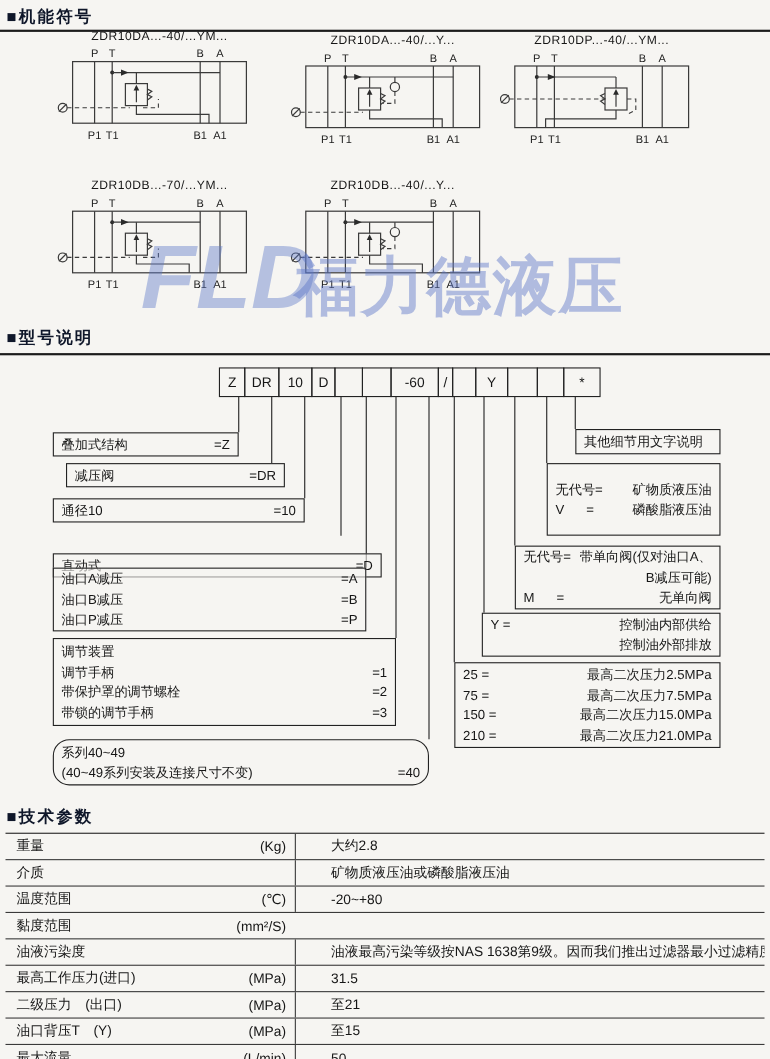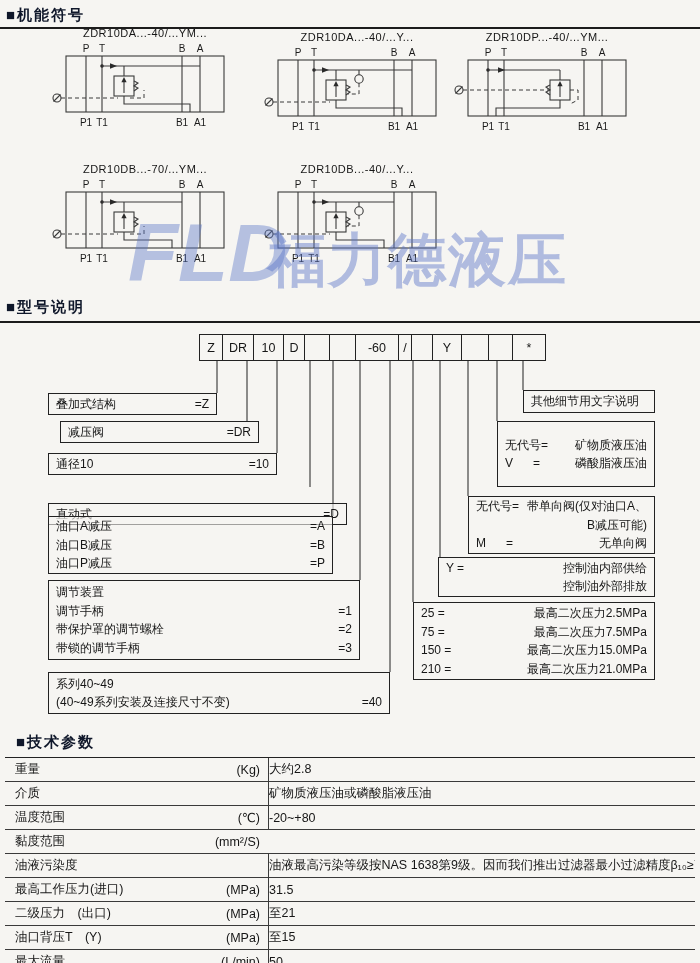--- a/index.html
+++ b/index.html
@@ -23,21 +23,21 @@
   .mbox{position:absolute;box-sizing:border-box;border:1.3px solid #222;padding:1px 7px;
         display:flex;flex-direction:column;justify-content:center;font-size:12px;background:rgba(246,245,242,.6);}
   .mrow{display:flex;justify-content:space-between;line-height:18.5px;white-space:pre;}
   .mrow .mv{margin-left:8px;}
   .mbox.center1 .mrow{justify-content:flex-start;}
   
   .ttable{position:absolute;left:5px;top:24px;width:690px;border-top:1.6px solid #222;}
   .trow{display:flex;align-items:stretch;height:23px;border-bottom:1.2px solid #3a3a3a;}
   .tname{box-sizing:border-box;width:155px;padding-left:10px;font-size:12.5px;display:flex;align-items:center;white-space:pre;}
   .tunit{box-sizing:border-box;width:100px;margin-right:8px;font-size:12.5px;display:flex;align-items:center;justify-content:flex-end;}
-  .tval{flex:1;border-left:1.2px solid #3a3a3a;padding-left:0;font-size:12.5px;display:flex;align-items:center;white-space:nowrap;overflow:hidden;}
+  .tval{flex:1;border-left:1.2px solid #3a3a3a;padding-left:32px;font-size:12.5px;display:flex;align-items:center;white-space:nowrap;overflow:hidden;}
 </style>
 </head>
 <body>
 
 <div class="page">
 
   <div class="sec-h" style="left:6px;top:6px;">■机能符号</div>
   <div class="rule" style="top:27px;"></div>
 
   <div class="diag" style="left:50px;top:27px;">
@@ -260,21 +260,21 @@
       <div class="mrow"><span>油口A减压</span><span class="mv">=A</span></div>
       <div class="mrow"><span>油口B减压</span><span class="mv">=B</span></div>
       <div class="mrow"><span>油口P减压</span><span class="mv">=P</span></div>
     </div>
     <div class="mbox" style="left:48px;top:282px;width:312px;height:80px;">
       <div class="mrow"><span>调节装置</span><span class="mv"></span></div>
       <div class="mrow"><span>调节手柄</span><span class="mv">=1</span></div>
       <div class="mrow"><span>带保护罩的调节螺栓</span><span class="mv">=2</span></div>
       <div class="mrow"><span>带锁的调节手柄</span><span class="mv">=3</span></div>
     </div>
-    <div class="mbox" style="left:48px;top:374px;width:342px;height:42px;">
+    <div class="mbox" style="left:48px;top:374px;width:342px;height:42px;border-radius:15px;">
       <div class="mrow"><span>系列40~49</span><span class="mv"></span></div>
       <div class="mrow"><span>(40~49系列安装及连接尺寸不变)</span><span class="mv">=40</span></div>
     </div>
 
     <div class="mbox center1" style="left:523px;top:92px;width:132px;height:23px;">
       <div class="mrow"><span>其他细节用文字说明</span></div>
     </div>
     <div class="mbox" style="left:497px;top:123px;width:158px;height:66px;padding:6px 7px;">
       <div class="mrow"><span>无代号=</span><span class="mv">矿物质液压油</span></div>
       <div class="mrow"><span>V      =</span><span class="mv">磷酸脂液压油</span></div>
@@ -290,21 +290,21 @@
     </div>
     <div class="mbox" style="left:413px;top:304px;width:242px;height:78px;">
       <div class="mrow"><span>25 =</span><span class="mv">最高二次压力2.5MPa</span></div>
       <div class="mrow"><span>75 =</span><span class="mv">最高二次压力7.5MPa</span></div>
       <div class="mrow"><span>150 =</span><span class="mv">最高二次压力15.0MPa</span></div>
       <div class="mrow"><span>210 =</span><span class="mv">最高二次压力21.0MPa</span></div>
     </div>
   </div>
 
   <div style="position:absolute;left:0;top:733px;width:700px;height:230px;">
-    <div class="sec-h" style="left:16px;top:0;">■技术参数</div>
+    <div class="sec-h" style="left:6px;top:0;">■技术参数</div>
     <div class="ttable">
       <div class="trow">
         <div class="tname">重量</div>
         <div class="tunit">(Kg)</div>
         <div class="tval">大约2.8</div>
       </div>
       <div class="trow">
         <div class="tname">介质</div>
         <div class="tunit"></div>
         <div class="tval">矿物质液压油或磷酸脂液压油</div>

